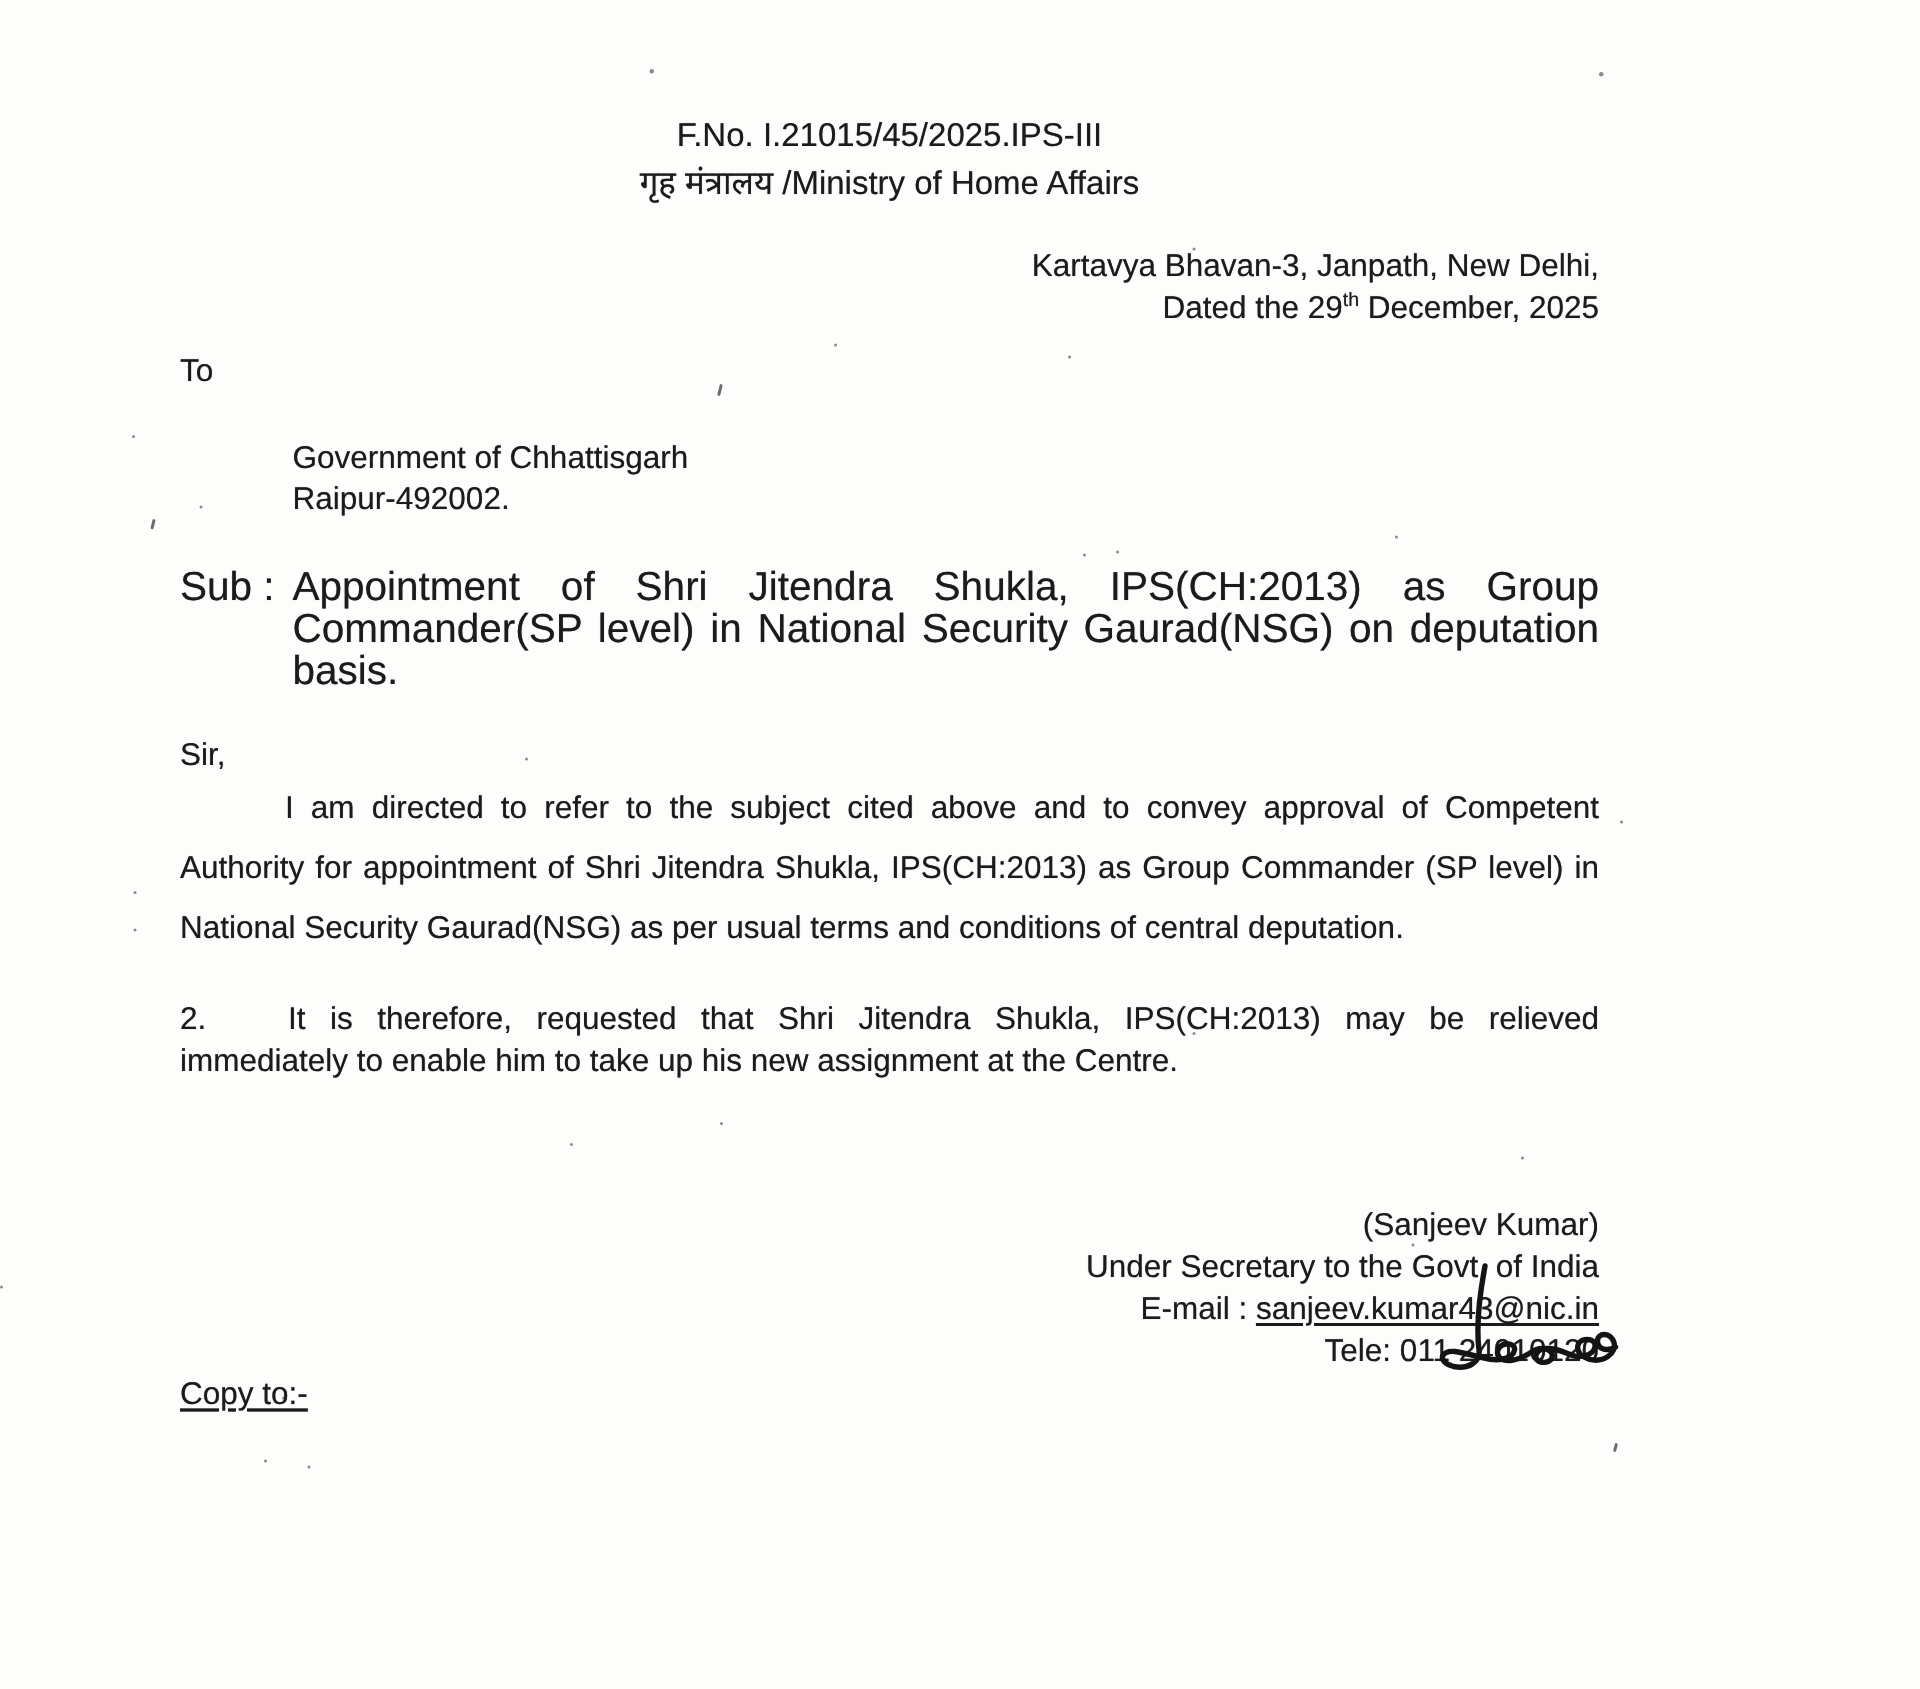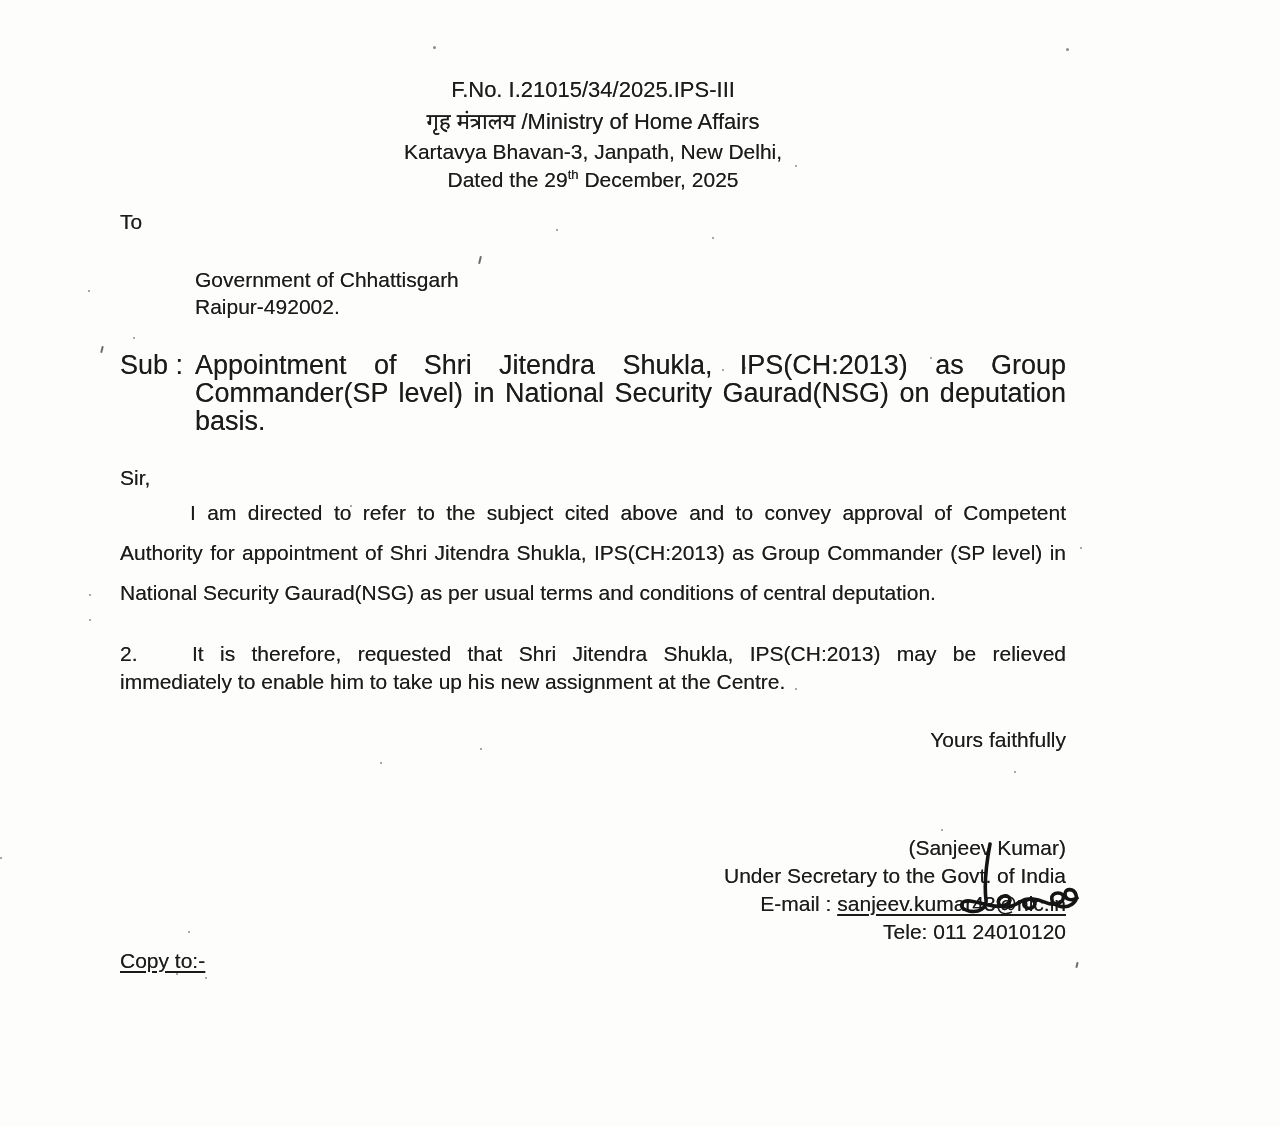--- a/index.html
+++ b/index.html
@@ -20,21 +20,22 @@
     top: 0;
     width: 946px;
   }
   .header-block {
     padding-top: 74px;
     text-align: center;
     font-size: 22px;
     line-height: 32px;
   }
   .dateline {
-    text-align: center;
+    margin-top: 26px;
+    text-align: right;
     font-size: 21px;
     line-height: 28px;
   }
   .dateline sup { font-size: 13px; line-height: 0; }
   .to-line {
     margin-top: 14px;
     font-size: 21px;
     line-height: 27px;
   }
   .recipient {
@@ -113,21 +114,21 @@
   }
 </style>
 </head>
 <body>
 
 <div class="page">
 
   <div class="content">
 
     <div class="header-block">
-      <div>F.No. I.21015/34/2025.IPS-III</div>
+      <div>F.No. I.21015/45/2025.IPS-III</div>
       <div>गृह मंत्रालय /Ministry of Home Affairs</div>
     </div>
 
     <div class="dateline">
       <div>Kartavya Bhavan-3, Janpath, New Delhi,</div>
       <div><span>Dated the 29</span><sup>th</sup><span> December, 2025</span></div>
     </div>
 
     <div class="to-line">To</div>
 
@@ -140,21 +141,20 @@
       <span class="sub-label">Sub :</span>
       <span class="sub-text">Appointment of Shri Jitendra Shukla, IPS(CH:2013) as Group Commander(SP level) in National Security Gaurad(NSG) on deputation basis.</span>
     </div>
 
     <div class="salutation">Sir,</div>
 
     <p class="para1">I am directed to refer to the subject cited above and to convey approval of Competent Authority for appointment of Shri Jitendra Shukla, IPS(CH:2013) as Group Commander (SP level) in National Security Gaurad(NSG) as per usual terms and conditions of central deputation.</p>
 
     <p class="para2"><span class="para-num">2.</span><span>It is therefore, requested that Shri Jitendra Shukla, IPS(CH:2013) may be relieved immediately to enable him to take up his new assignment at the Centre.</span></p>
 
-    <div class="valediction">Yours faithfully</div>
 
     <div class="sign-block">
       <div>(Sanjeev Kumar)</div>
       <div>Under Secretary to the Govt. of India</div>
       <div><span>E-mail : </span><span class="underline">sanjeev.kumar43@nic.in</span></div>
       <div>Tele: 011 24010120</div>
     </div>
 
     <div class="copy-to underline">Copy to:-</div>
 

